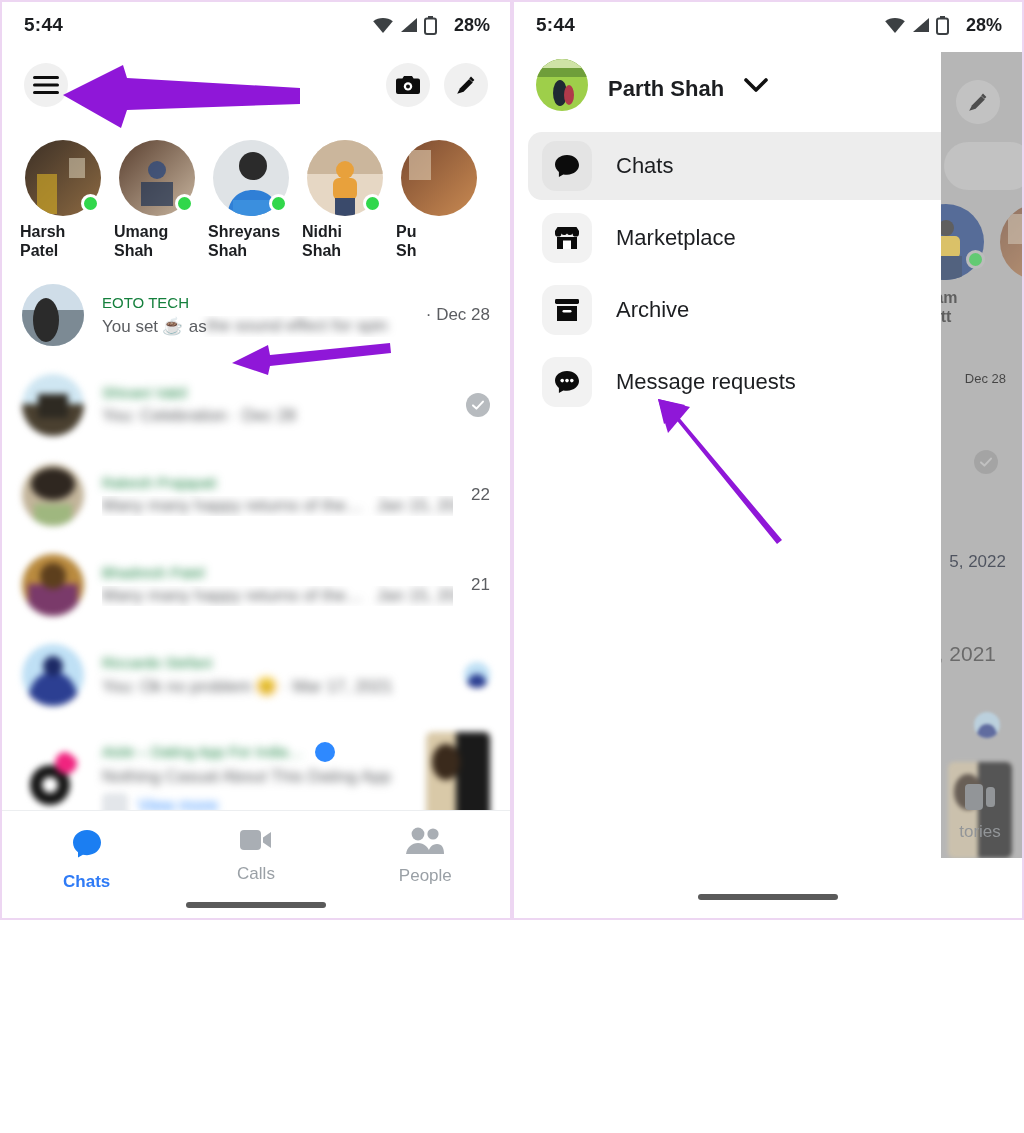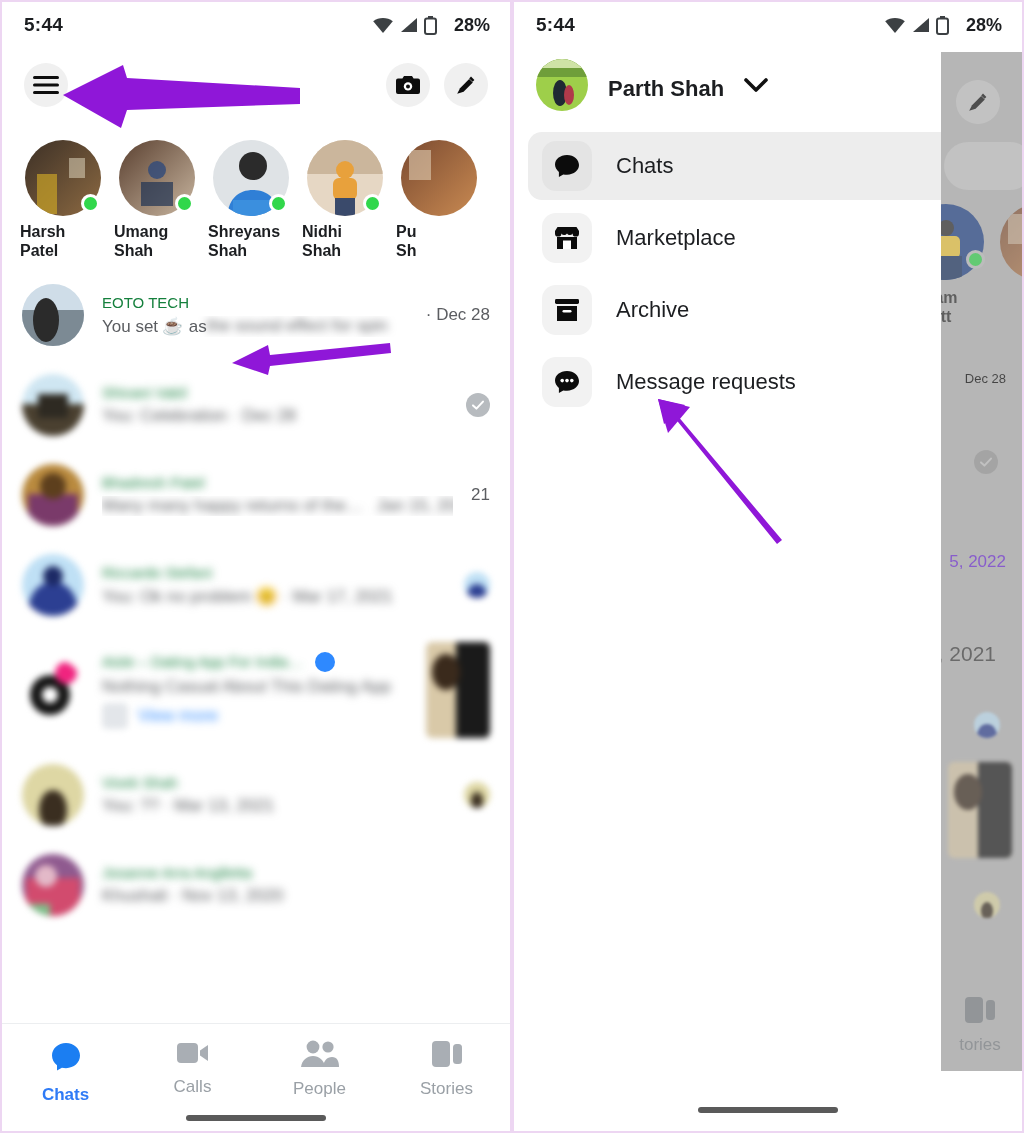--- a/index.html
+++ b/index.html
@@ -7,21 +7,21 @@
     width: 1024px; height: 1133px;
     background: #ffffff;
     font-family: "Liberation Sans", sans-serif;
     overflow: hidden;
   }
   .stage { position: relative; width: 1024px; height: 1133px; display: flex; }
 
   
   .panel {
     position: relative;
-    height: 1133px;
+    height: 920px;
     background: #ffffff;
     overflow: hidden;
     border: 2px solid #edd6f2;
   }
   .panel-left  { width: 512px; }
   .panel-right { width: 512px; }
 
   
   .statusbar {
     height: 46px;
@@ -343,20 +343,37 @@
           <div class="chat-name blurred">Shivani Vakil</div>
           <div class="chat-prev blurred">You: Celebration · Dec 28</div>
         </div>
         <div class="tick">
           <svg width="14" height="14" viewBox="0 0 14 14">
               <path d="M2 7.4 5.4 10.6 12 3.6" fill="none" stroke="#fff" stroke-width="2" stroke-linecap="round" stroke-linejoin="round"></path>
             </svg>
         </div>
       </div>
 
+      <div class="chat-row">
+        <div class="chat-av blurred-soft">
+          <svg class="av-fill" viewBox="0 0 62 62" preserveAspectRatio="none">
+              <rect width="62" height="62" fill="#c2b49a"></rect>
+              <ellipse cx="31" cy="20" rx="22" ry="16" fill="#2f2720"></ellipse>
+              <rect x="12" y="40" width="38" height="22" fill="#9fb77f"></rect>
+            </svg>
+        </div>
+        <div class="chat-txt">
+          <div class="chat-name blurred">Rakesh Prajapati</div>
+          <div class="chat-prev" style="display:flex;gap:14px">
+            <span class="blurred">Many many happy returns of the…</span>
+            <span class="blurred">Jan 15, 2022</span>
+          </div>
+        </div>
+        <div class="chat-meta">22</div>
+      </div>
 
       <div class="chat-row">
         <div class="chat-av blurred-soft">
           <svg class="av-fill" viewBox="0 0 62 62" preserveAspectRatio="none">
               <rect width="62" height="62" fill="#b98a3e"></rect>
               <rect x="6" y="30" width="50" height="32" fill="#7a3a6a"></rect>
               <circle cx="31" cy="22" r="13" fill="#5d3f1d"></circle>
             </svg>
         </div>
         <div class="chat-txt">
@@ -468,27 +485,20 @@
         <div class="nav-label">Calls</div>
       </div>
       <div class="nav-item">
         <svg width="40" height="28" viewBox="0 0 40 28">
             <circle cx="13" cy="7" r="6.4" fill="#a9aeb4"></circle>
             <circle cx="28" cy="7" r="5.6" fill="#a9aeb4"></circle>
             <path d="M1 27c1-7 6-11 12-11s11 4 12 11z" fill="#a9aeb4"></path>
             <path d="M23 27c.5-6 4-10 9-10s7 4 7 10z" fill="#a9aeb4"></path>
           </svg>
         <div class="nav-label">People</div>
-      </div>
-      <div class="nav-item">
-        <svg width="32" height="28" viewBox="0 0 32 28">
-            <rect x="1" y="1" width="18" height="26" rx="4" fill="#a9aeb4"></rect>
-            <rect x="22" y="4" width="9" height="20" rx="3.5" fill="#a9aeb4"></rect>
-          </svg>
-        <div class="nav-label">Stories</div>
       </div>
       <div class="home-bar"></div>
     </div>
 
     <svg class="arrow" style="left:55px;top:60px;" width="245" height="70" viewBox="0 0 245 70">
       <path d="M243 26 L70 16 L66 3 L6 33 L64 66 L70 48 L243 42 Z" fill="#8f17d8"></path>
     </svg>
     <svg class="arrow" style="left:228px;top:335px;" width="162" height="40" viewBox="0 0 162 40">
       <path d="M160 6 L40 18 L38 8 L2 26 L38 38 L40 29 L161 16 Z" fill="#8f17d8"></path>
     </svg>
@@ -615,21 +625,21 @@
           </div>
           <div style="position:absolute;left:490px;top:236px;width:76px;text-align:center;font-size:16px;line-height:19px;font-weight:bold;color:#2b2b2b;white-space:pre-line">Pu
 Sh</div>
 
           <div style="position:absolute;right:16px;top:319px;font-size:13px;color:#000000">Dec 28</div>
           <div style="position:absolute;right:24px;top:398px;width:24px;height:24px;border-radius:50%;background:#9a9a9a;display:flex;align-items:center;justify-content:center">
             <svg width="14" height="14" viewBox="0 0 14 14">
                 <path d="M2 7.4 5.4 10.6 12 3.6" fill="none" stroke="#c8c8c8" stroke-width="2" stroke-linecap="round" stroke-linejoin="round"></path>
               </svg>
           </div>
-          <div style="position:absolute;right:16px;top:500px;font-size:17px;color:#6d28d9">5, 2022</div>
+          <div style="position:absolute;right:16px;top:500px;font-size:17px;color:#0f172a">5, 2022</div>
           <div style="position:absolute;right:26px;top:590px;font-size:21px;color:#3c3c3c">5, 2021</div>
 
           <div style="position:absolute;right:22px;top:660px;width:26px;height:26px;border-radius:50%;overflow:hidden;filter:blur(1.6px)">
             <svg class="av-fill" viewBox="0 0 26 26" preserveAspectRatio="none">
                 <rect width="26" height="26" fill="#bfe0f5"></rect>
                 <path d="M2 26c2-11 6-14 11-14s9 3 11 14z" fill="#2c3f92"></path>
               </svg>
           </div>
           <div style="position:absolute;right:10px;top:710px;width:64px;height:96px;border-radius:6px;overflow:hidden;filter:blur(2.2px)">
             <svg class="av-fill" viewBox="0 0 64 96" preserveAspectRatio="none">

